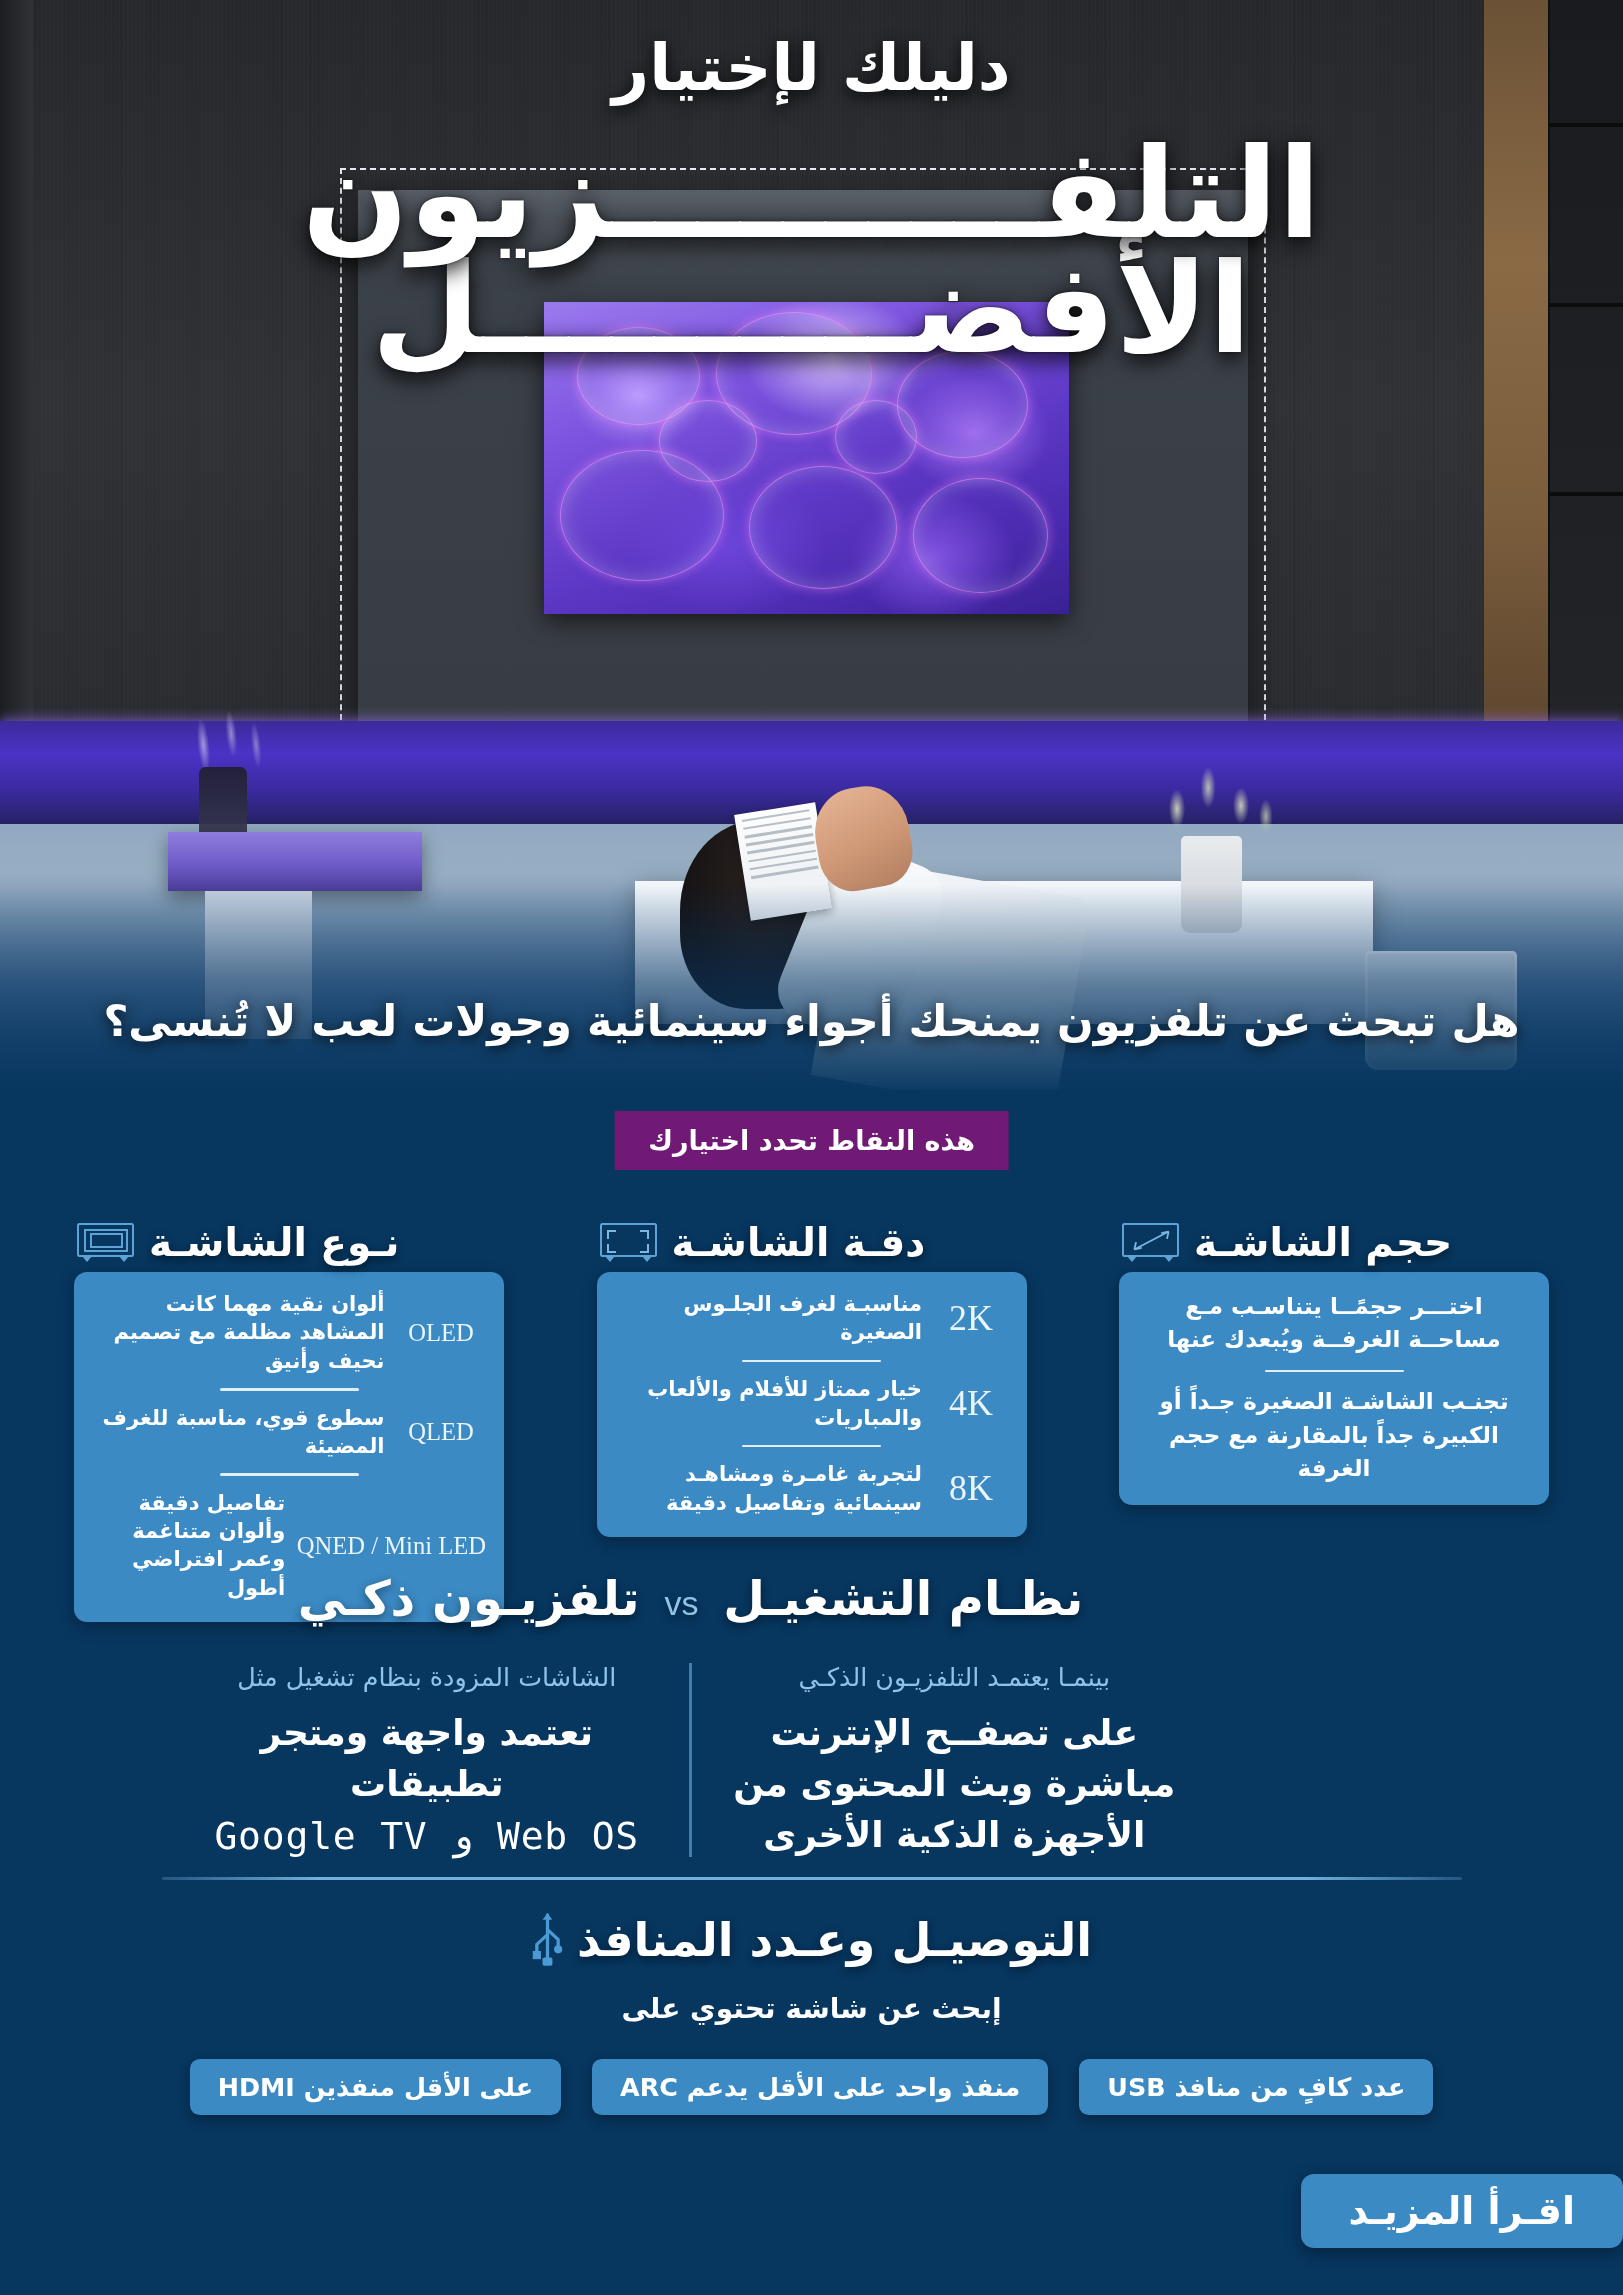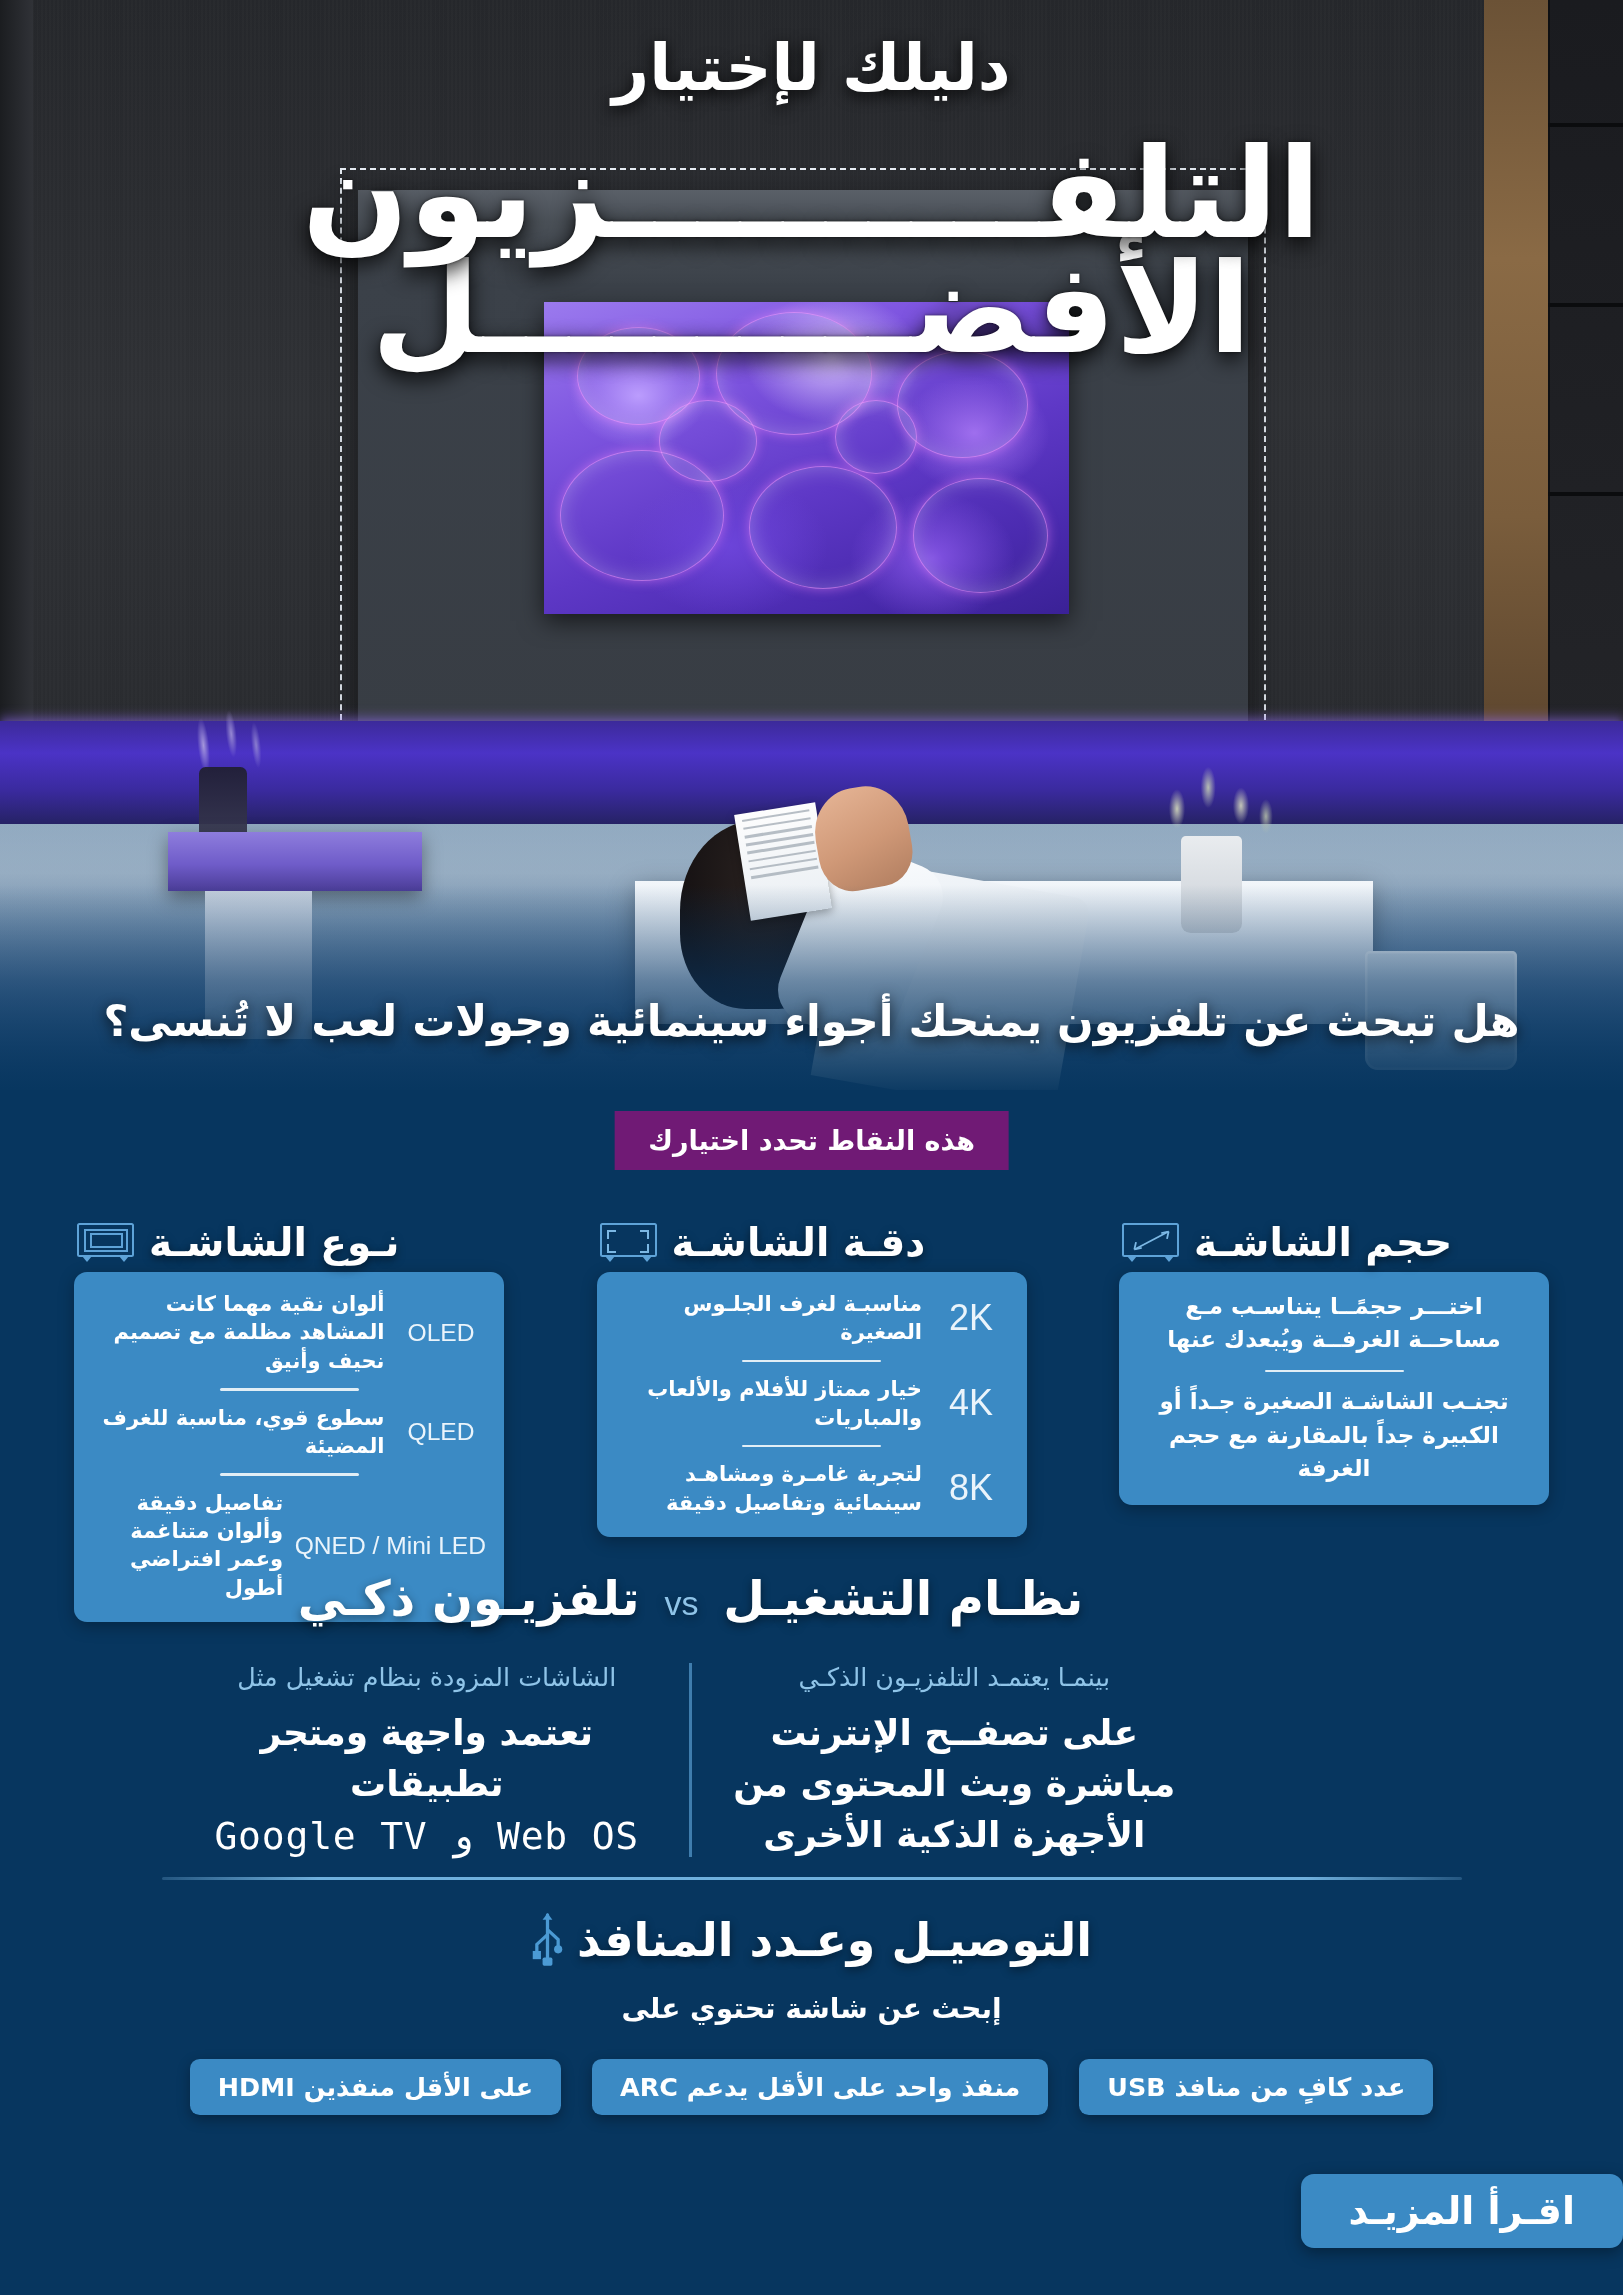--- a/index.html
+++ b/index.html
@@ -229,21 +229,21 @@
   .tv-ico svg{ position:absolute; left:3.3px; top:1.6px; }
 
   .card-body{
     background:#3b8ac4; border-radius:13px; padding:18px 18px 19.7px 18px;
     box-shadow:0 4.9px 16.4px rgba(0,0,0,.28);
   }
   .row{ display:flex; align-items:center; gap:11.5px; }
   .row .key{
     color:#eaf4fb; font-size:24.6px; font-weight:500; flex:0 0 auto;
     min-width:90px; text-align:center; line-height:1.18;
-    font-family:Liberation Sans, sans-serif;
+    font-family:Liberation Serif, serif;
   }
   .row .val{
     color:#ffffff; font-size:21px; font-weight:bold; line-height:1.35;
     text-align:right; flex:1 1 auto;
   }
   .row.big .key{ font-size:36px; min-width:75px; }
   .hr{ height:2.5px; background:rgba(255,255,255,.85); width:139px; margin:13px auto; border-radius:2.5px; }
   .card-body.plain .val{ text-align:center; font-size:23px; line-height:1.45; }
 
   

